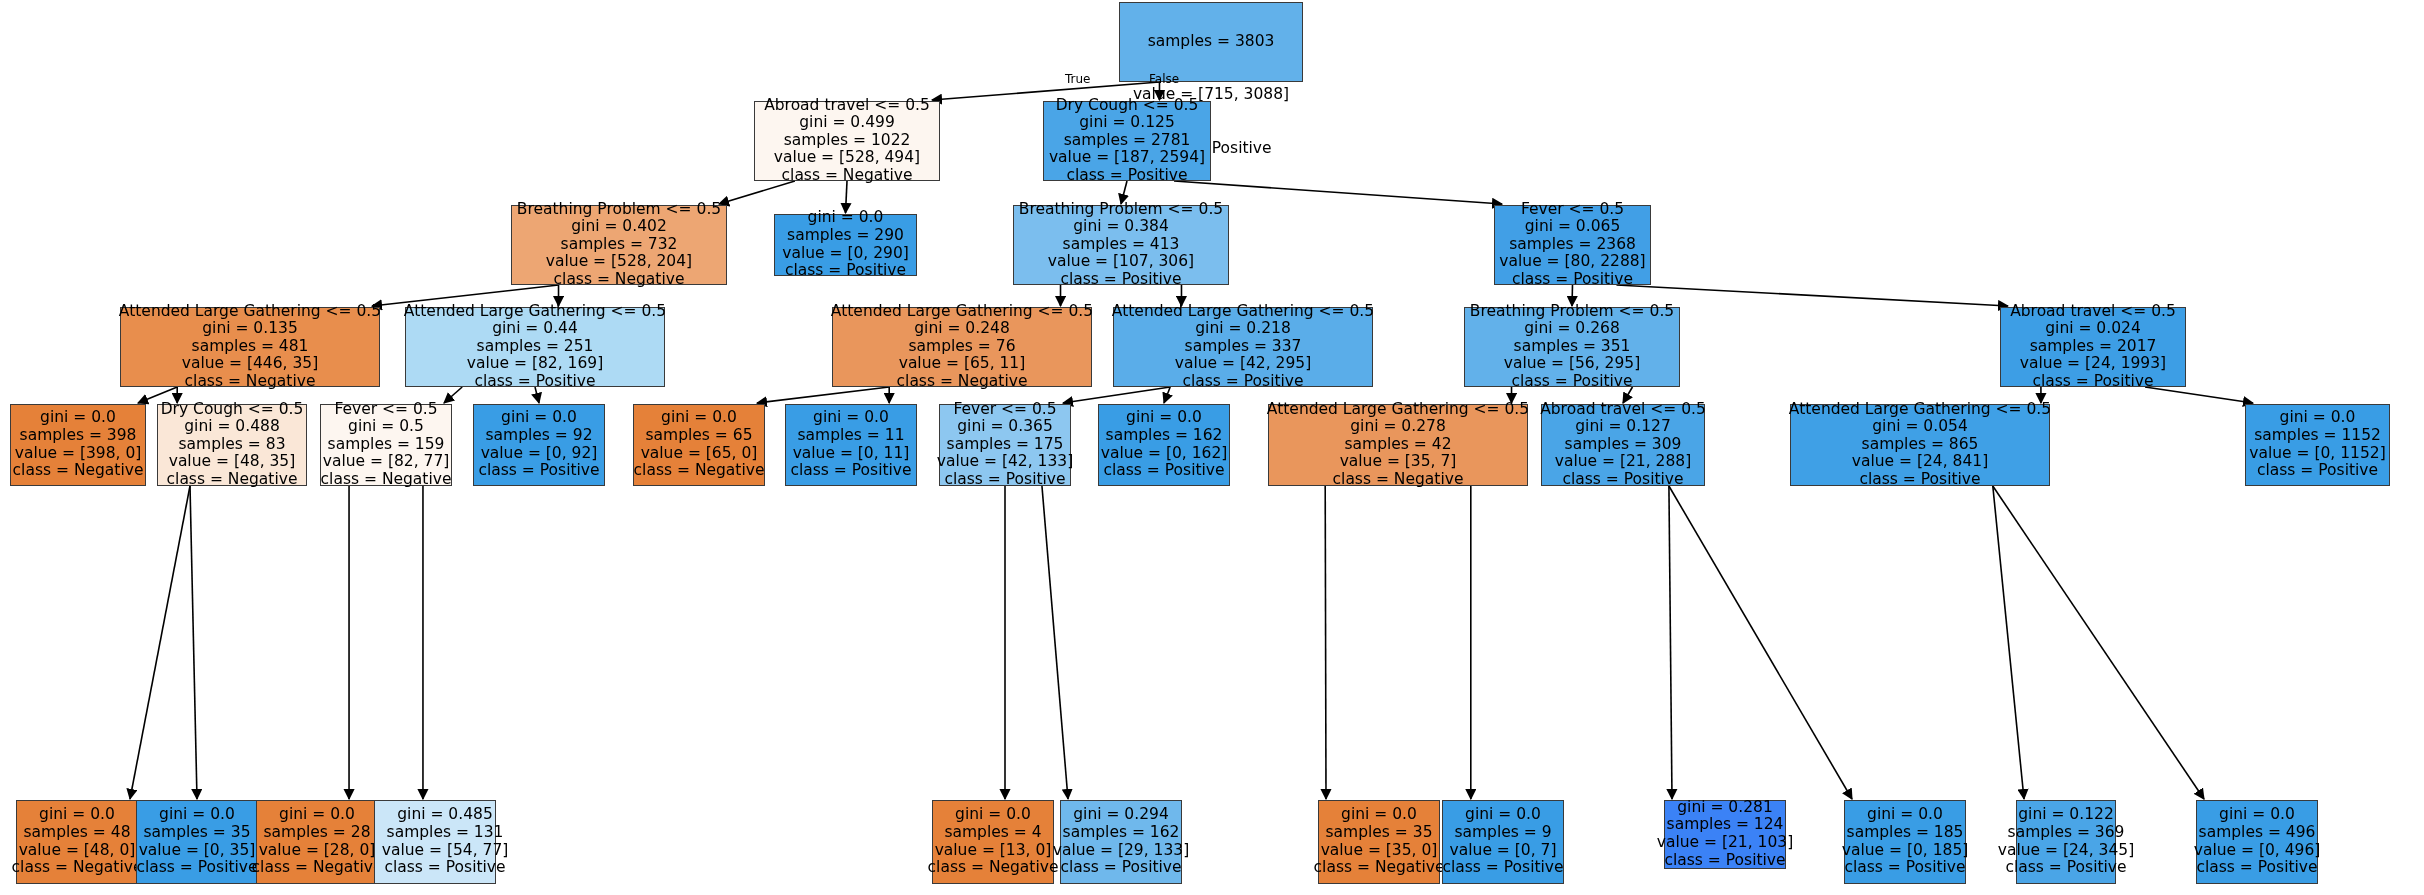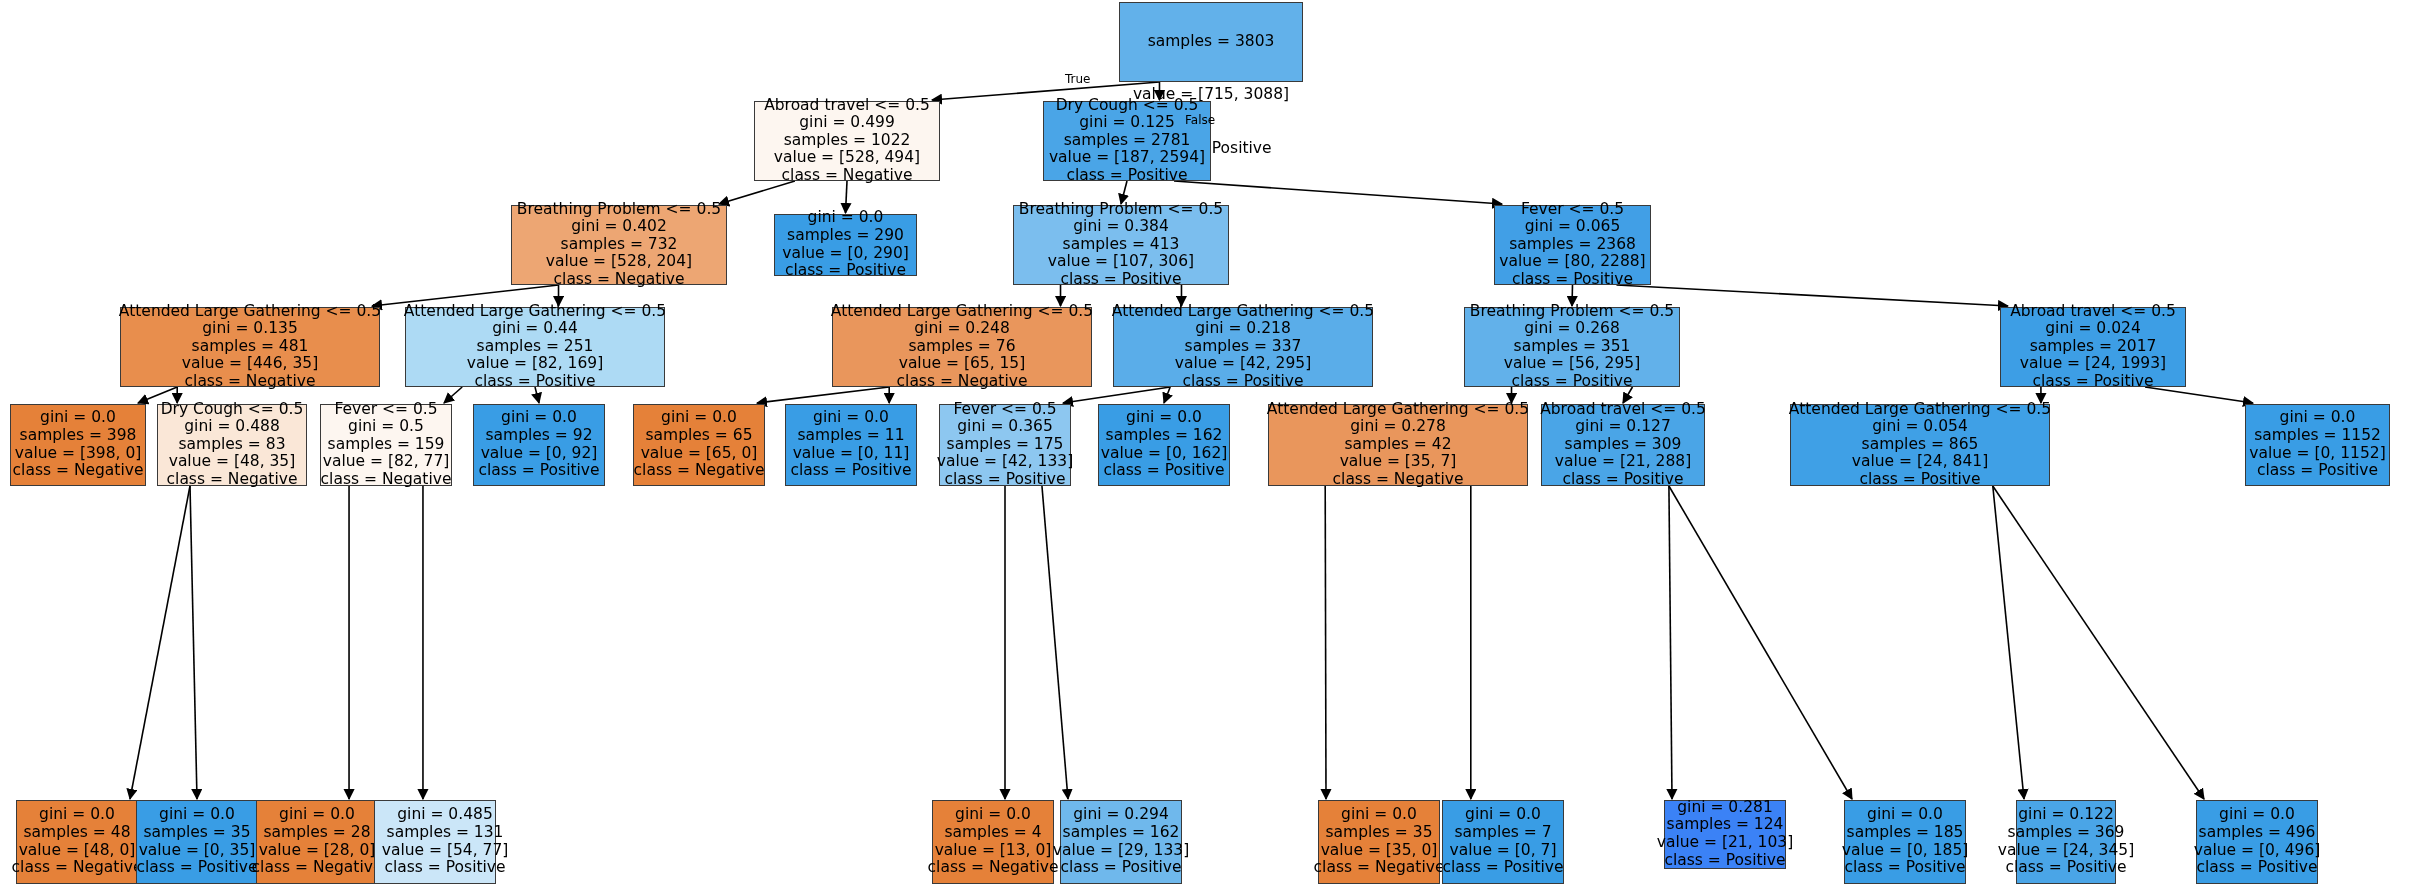--- a/index.html
+++ b/index.html
@@ -143,21 +143,21 @@
         <span class="ln">Attended Large Gathering &lt;= 0.5</span>
         <span class="ln">gini = 0.44</span>
         <span class="ln">samples = 251</span>
         <span class="ln">value = [82, 169]</span>
         <span class="ln">class = Positive</span>
       </div>
       <div class="node" style="left: 832px; top: 307px; width: 260px; height: 80px; background: rgb(233, 150, 92);">
         <span class="ln">Attended Large Gathering &lt;= 0.5</span>
         <span class="ln">gini = 0.248</span>
         <span class="ln">samples = 76</span>
-        <span class="ln">value = [65, 15]</span>
+        <span class="ln">value = [65, 11]</span>
         <span class="ln">class = Negative</span>
       </div>
       <div class="node" style="left: 1113px; top: 307px; width: 260px; height: 80px; background: rgb(90, 173, 233);">
         <span class="ln">Attended Large Gathering &lt;= 0.5</span>
         <span class="ln">gini = 0.218</span>
         <span class="ln">samples = 337</span>
         <span class="ln">value = [42, 295]</span>
         <span class="ln">class = Positive</span>
       </div>
       <div class="node" style="left: 1464px; top: 307px; width: 216px; height: 80px; background: rgb(98, 177, 234);">
@@ -289,21 +289,21 @@
         <span class="ln">class = Positive</span>
       </div>
       <div class="node" style="left: 1318px; top: 800px; width: 122px; height: 84px; background: rgb(229, 129, 57);">
         <span class="ln">gini = 0.0</span>
         <span class="ln">samples = 35</span>
         <span class="ln">value = [35, 0]</span>
         <span class="ln">class = Negative</span>
       </div>
       <div class="node" style="left: 1442px; top: 800px; width: 122px; height: 84px; background: rgb(57, 157, 229);">
         <span class="ln">gini = 0.0</span>
-        <span class="ln">samples = 7</span>
+        <span class="ln">samples = 9</span>
         <span class="ln">value = [0, 7]</span>
         <span class="ln">class = Positive</span>
       </div>
       <div class="node" style="left: 1664px; top: 800px; width: 122px; height: 69px; background: #3b82f6;">
         <span class="ln">gini = 0.281</span>
         <span class="ln">samples = 124</span>
         <span class="ln">value = [21, 103]</span>
         <span class="ln">class = Positive</span>
       </div>
       <div class="node" style="left: 1844px; top: 800px; width: 122px; height: 84px; background: rgb(57, 157, 229);">
@@ -320,15 +320,15 @@
       </div>
       <div class="node" style="left: 2196px; top: 800px; width: 122px; height: 84px; background: rgb(57, 157, 229);">
         <span class="ln">gini = 0.0</span>
         <span class="ln">samples = 496</span>
         <span class="ln">value = [0, 496]</span>
         <span class="ln">class = Positive</span>
       </div>
     </div>
   <div id="label-layer">
       <div class="edge-label" style="left: 1065px; top: 72px;">True</div>
-      <div class="edge-label" style="left: 1185px; top: 72px; margin-top: 41px;">False</div>
+      <div class="edge-label" style="left: 1149px; top: 72px;">False</div>
     </div>
 </div>
 
 </body></html>

